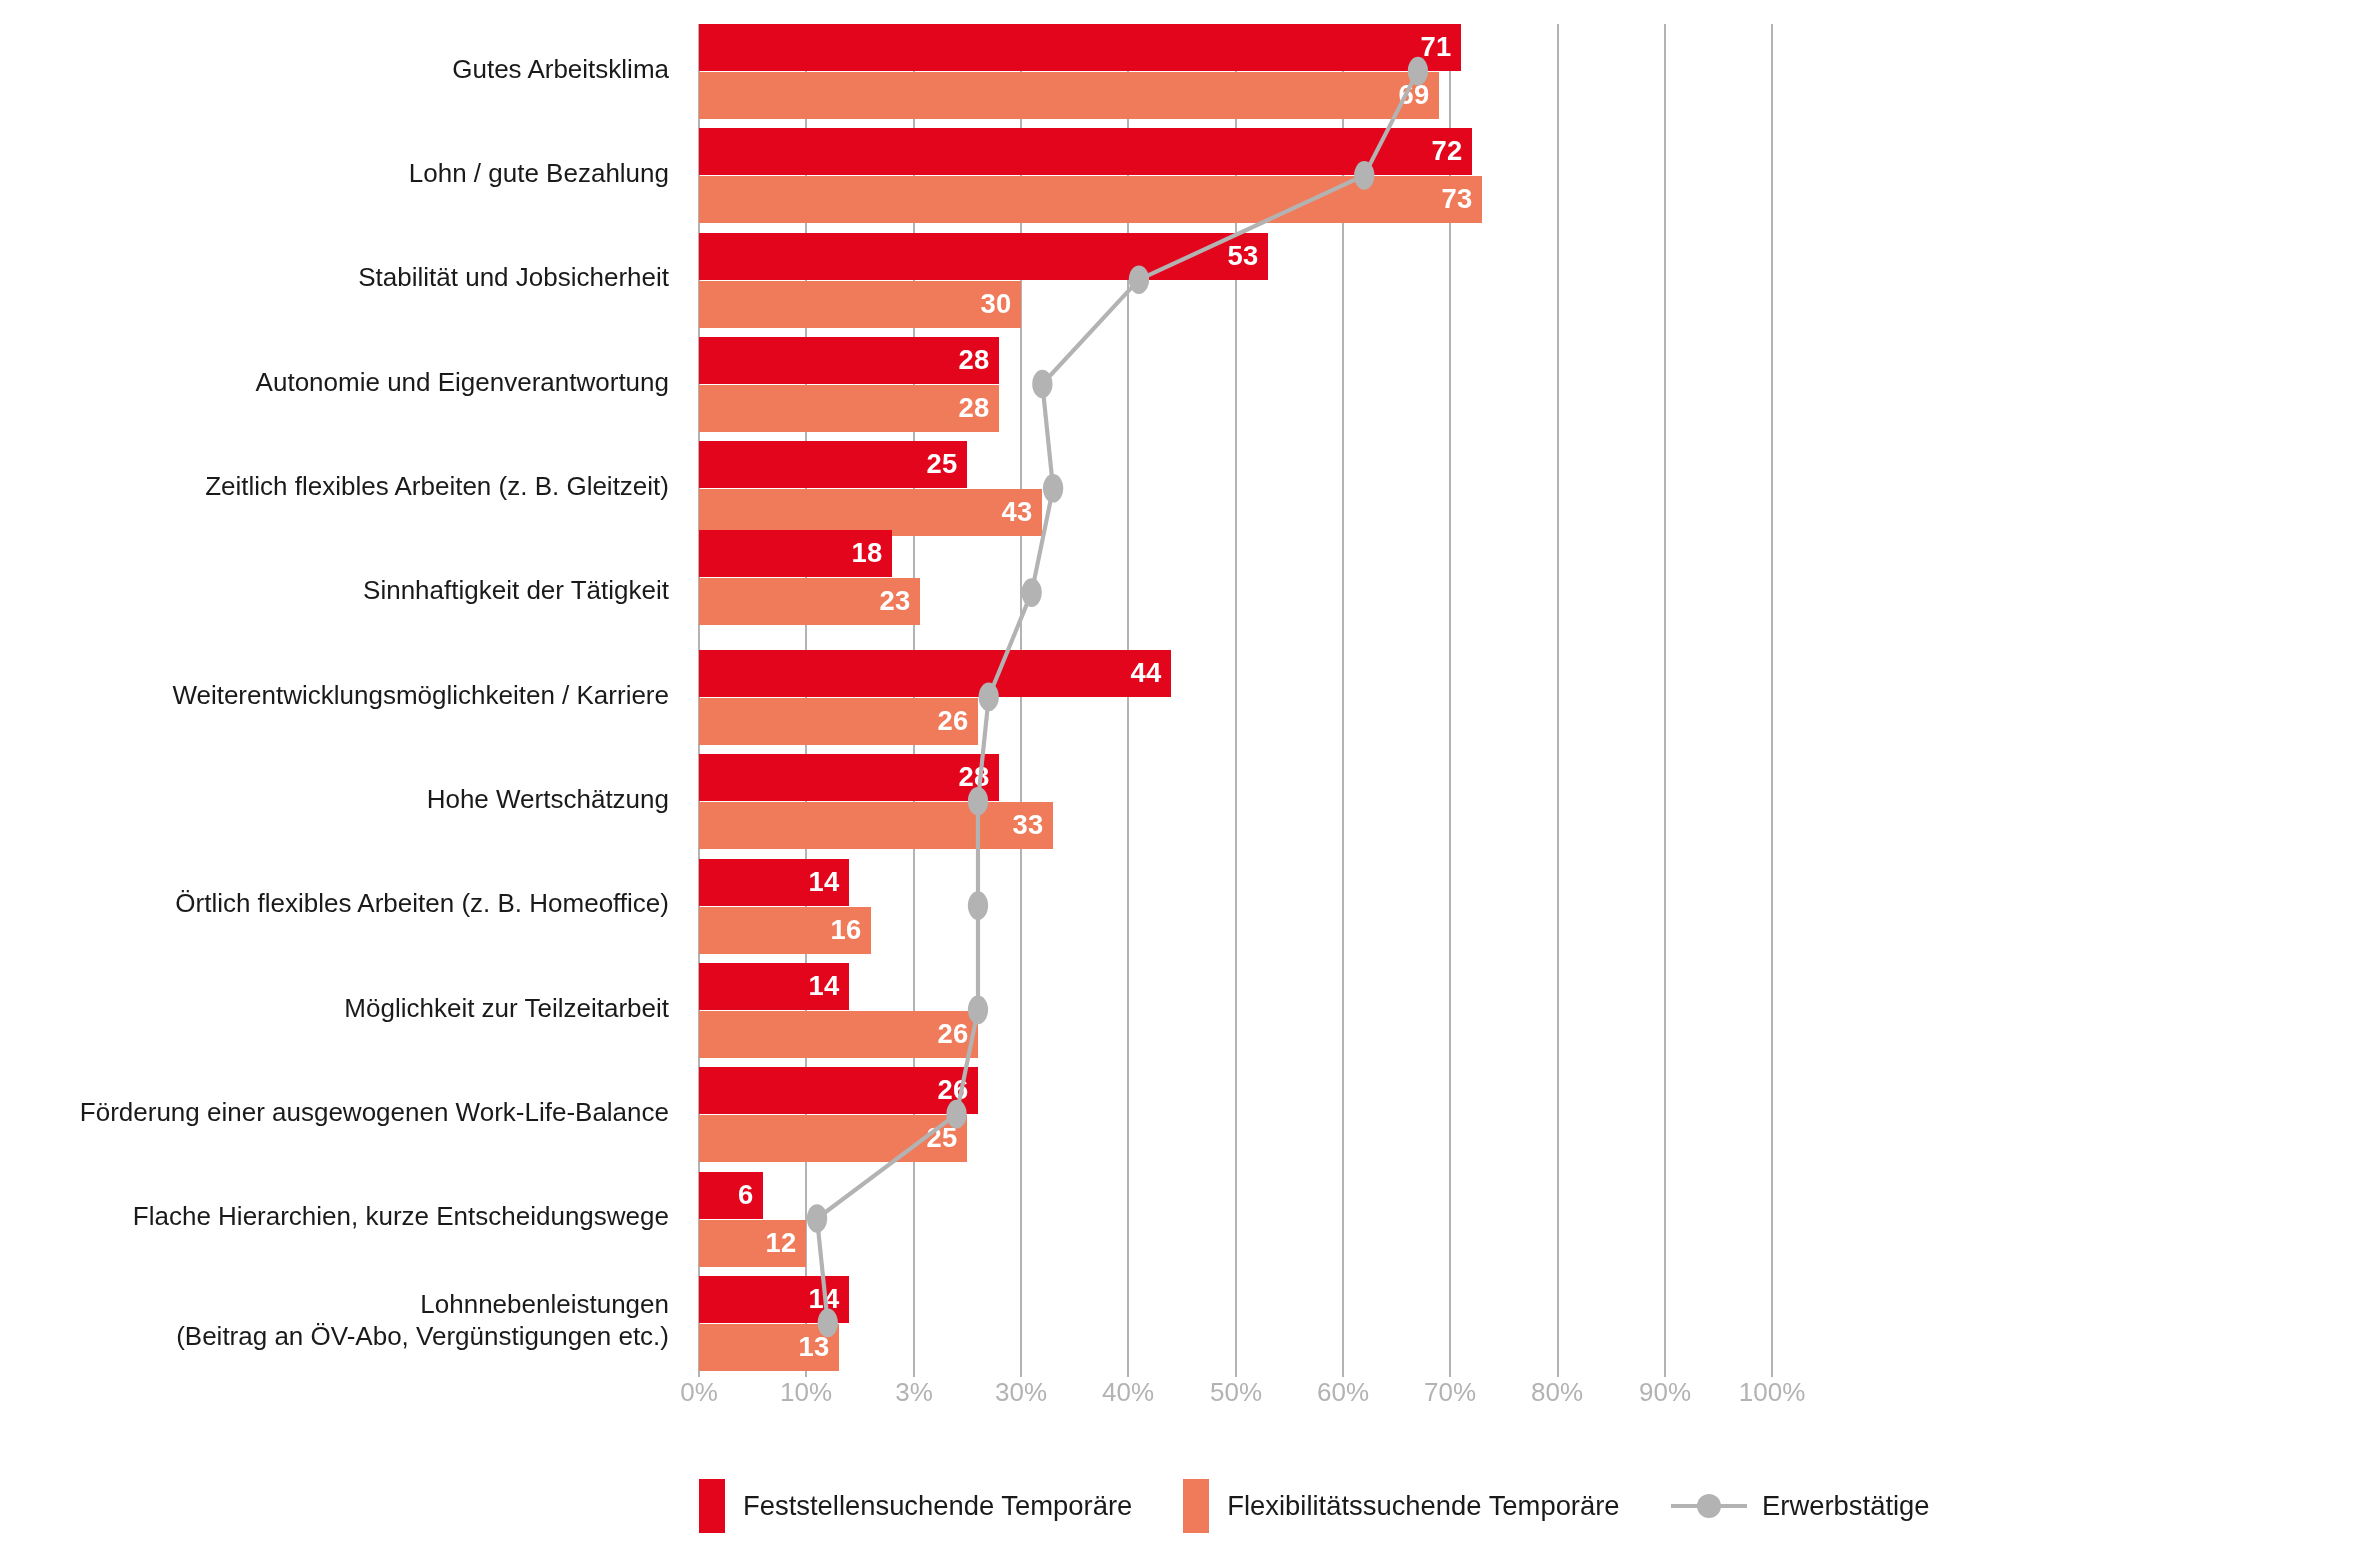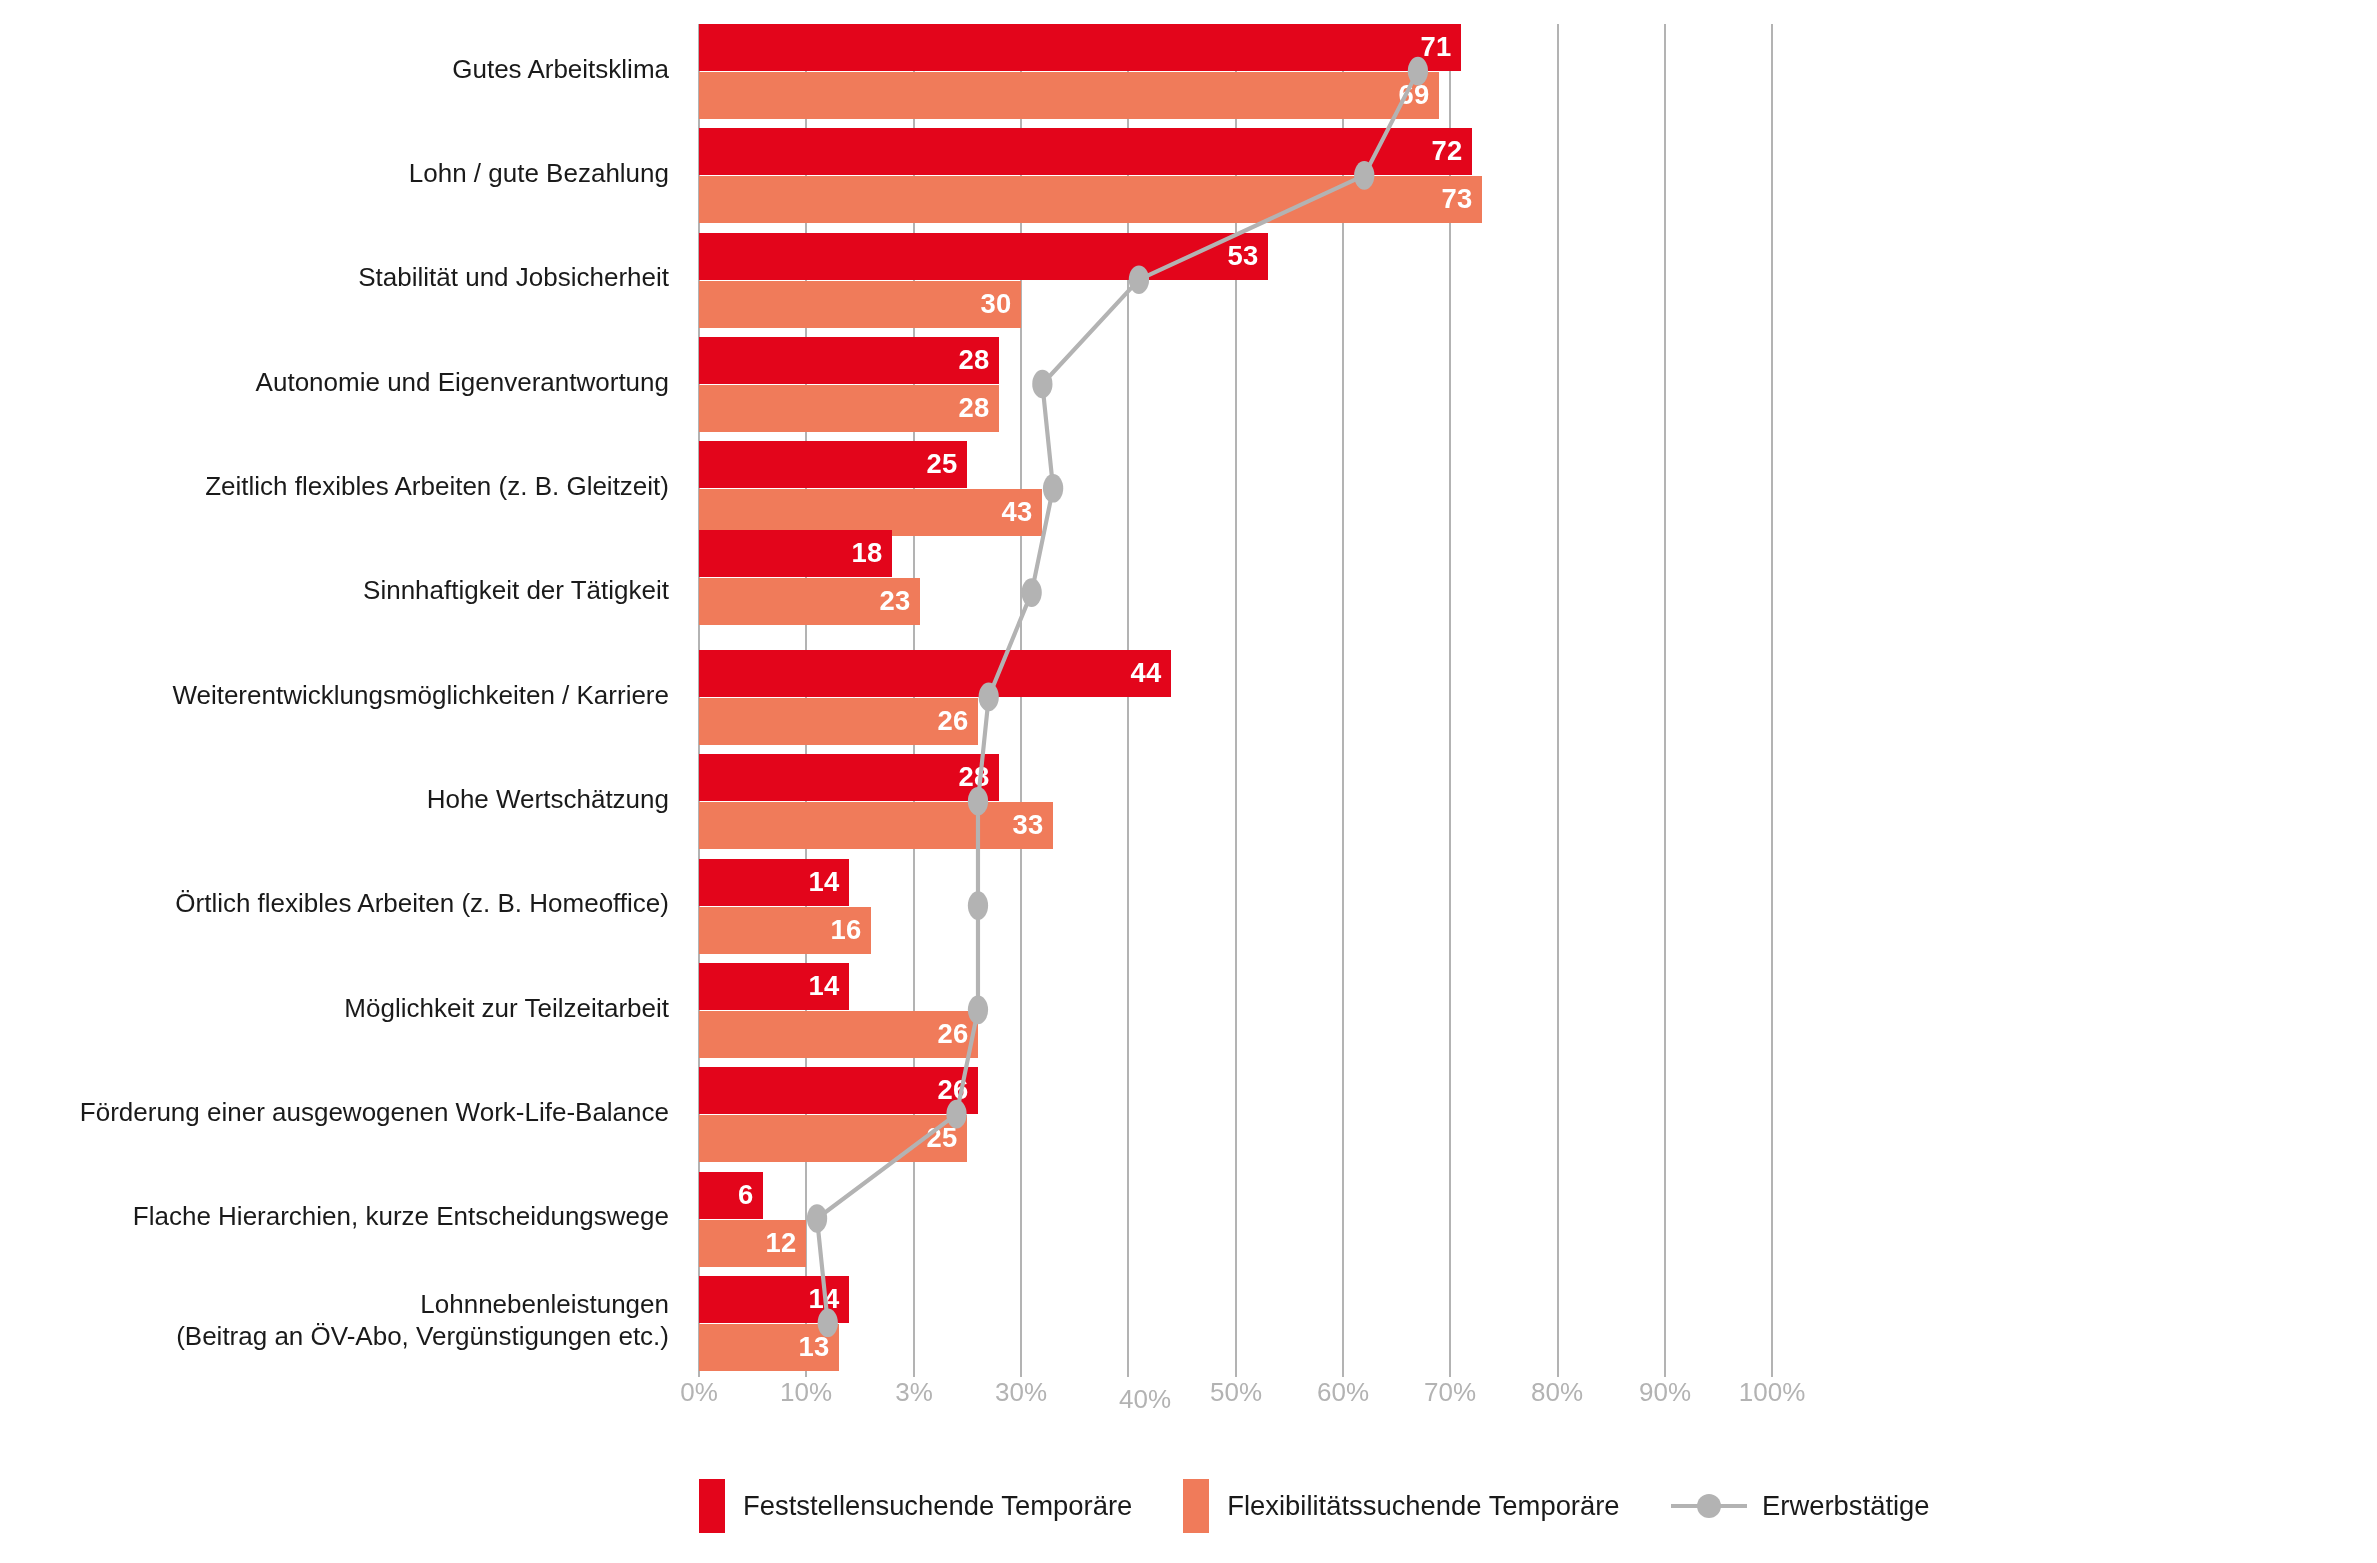--- a/index.html
+++ b/index.html
@@ -324,21 +324,21 @@
         <ellipse cx="198" cy="2004" rx="17" ry="24" fill="#b3b3b3"></ellipse>
         <ellipse cx="216" cy="2179" rx="17" ry="24" fill="#b3b3b3"></ellipse>
       </svg>
   </div>
 
   <div class="xaxis" id="xaxis">
       <div class="xtick" style="left: 0px;">0%</div>
       <div class="xtick" style="left: 107px;">10%</div>
       <div class="xtick" style="left: 215px;">3%</div>
       <div class="xtick" style="left: 322px;">30%</div>
-      <div class="xtick" style="left: 446px; margin-top: 7px;">40%</div>
+      <div class="xtick" style="left: 429px;">40%</div>
       <div class="xtick" style="left: 537px;">50%</div>
       <div class="xtick" style="left: 644px;">60%</div>
       <div class="xtick" style="left: 751px;">70%</div>
       <div class="xtick" style="left: 858px;">80%</div>
       <div class="xtick" style="left: 966px;">90%</div>
       <div class="xtick" style="left: 1073px;">100%</div>
     </div>
 
   <div class="legend" id="legend">
       <div class="legend-item">

